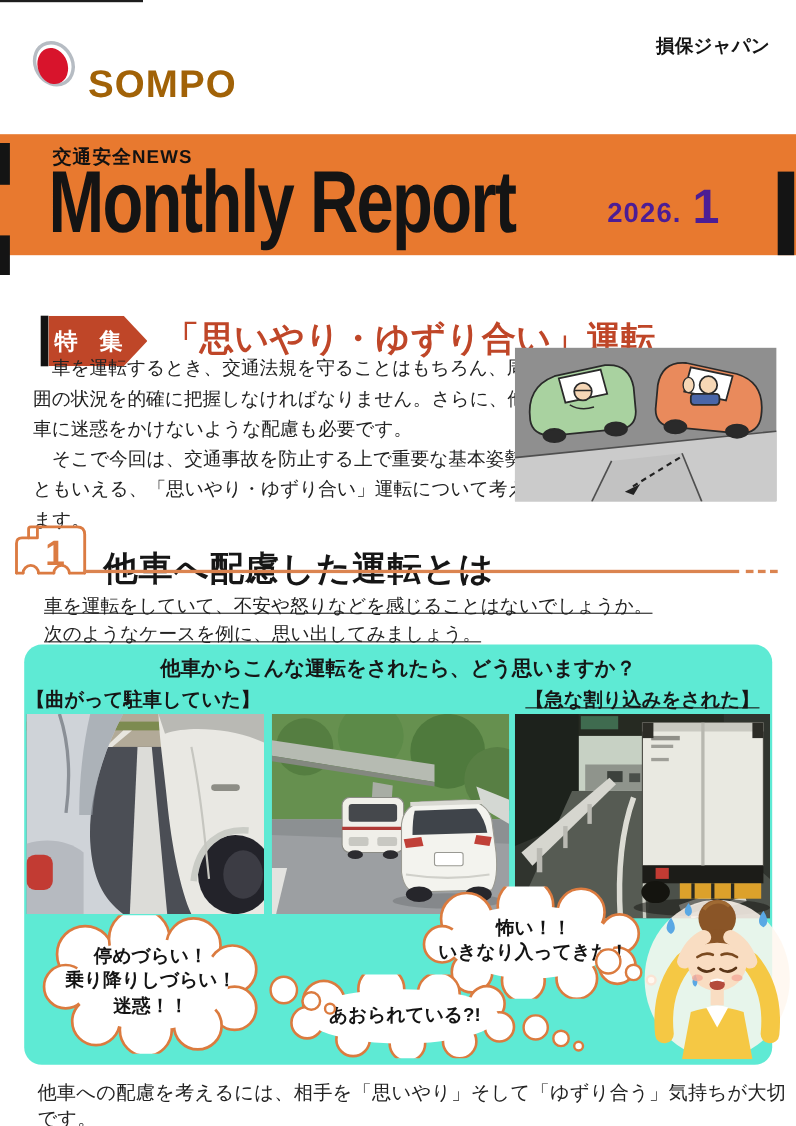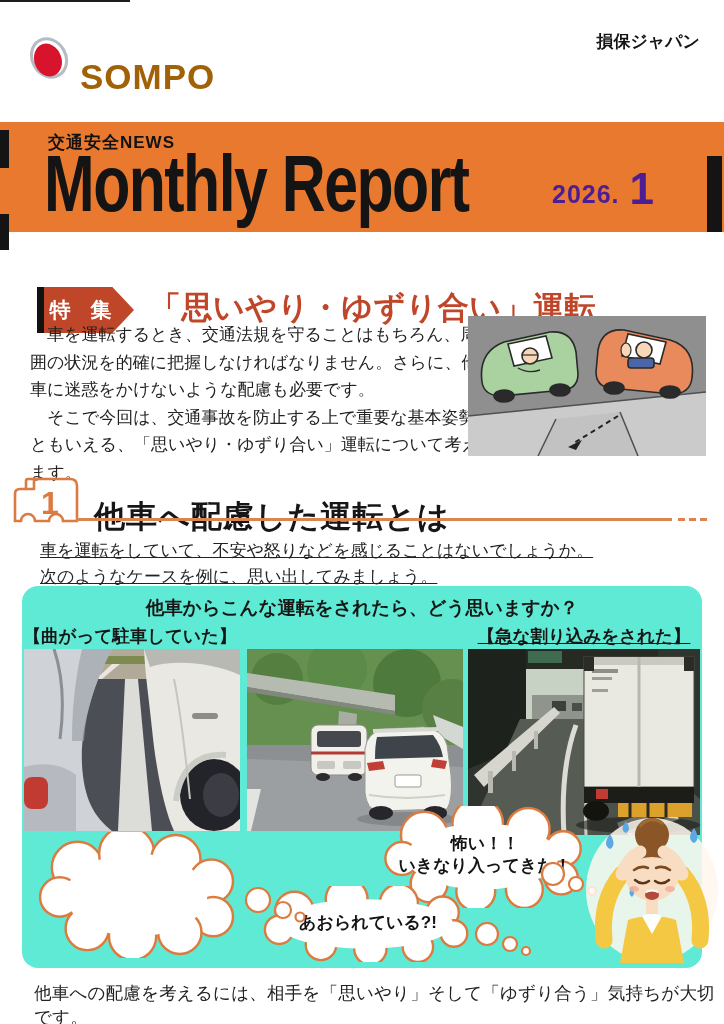--- a/index.html
+++ b/index.html
@@ -288,20 +288,25 @@
             <circle cx="142" cy="28" r="25"></circle>
           <circle cx="178" cy="50" r="22"></circle>
             <circle cx="180" cy="86" r="20"></circle>
             <circle cx="146" cy="102" r="22"></circle>
           <circle cx="98" cy="106" r="24"></circle>
             <circle cx="52" cy="98" r="22"></circle>
             <circle cx="24" cy="66" r="20"></circle>
         </g>
         <ellipse cx="102" cy="64" rx="72" ry="42" fill="#ffffff"></ellipse>
       </svg>
+      <div class="btxt">
+        <div>停めづらい！</div>
+        <div>乗り降りしづらい！</div>
+        <div>迷惑！！</div>
+      </div>
     </div>
 
     <div class="abs bubble bub2">
       <svg width="214" height="102" viewBox="0 0 215 105">
         <g fill="#ffffff" stroke="#db7b3f" stroke-width="2.5">
           <circle cx="45" cy="30" r="24"></circle>
             <circle cx="100" cy="18" r="26"></circle>
             <circle cx="152" cy="24" r="22"></circle>
           <circle cx="188" cy="44" r="18"></circle>
             <circle cx="186" cy="74" r="17"></circle>

